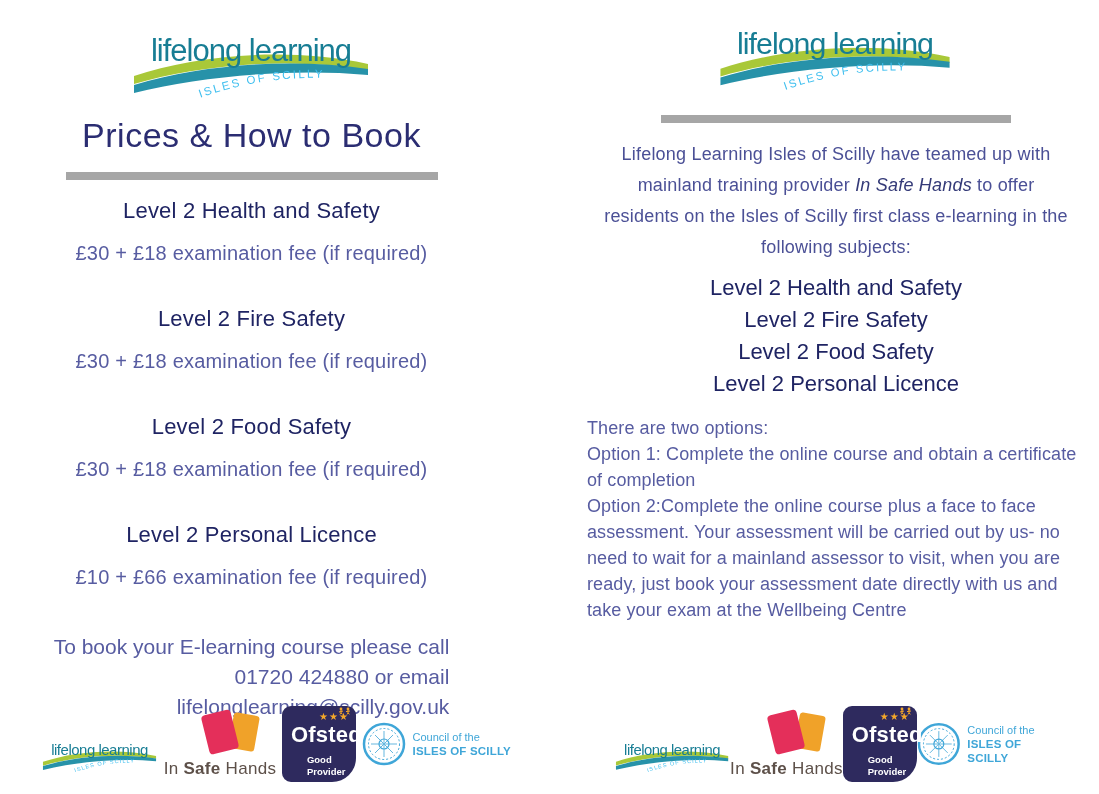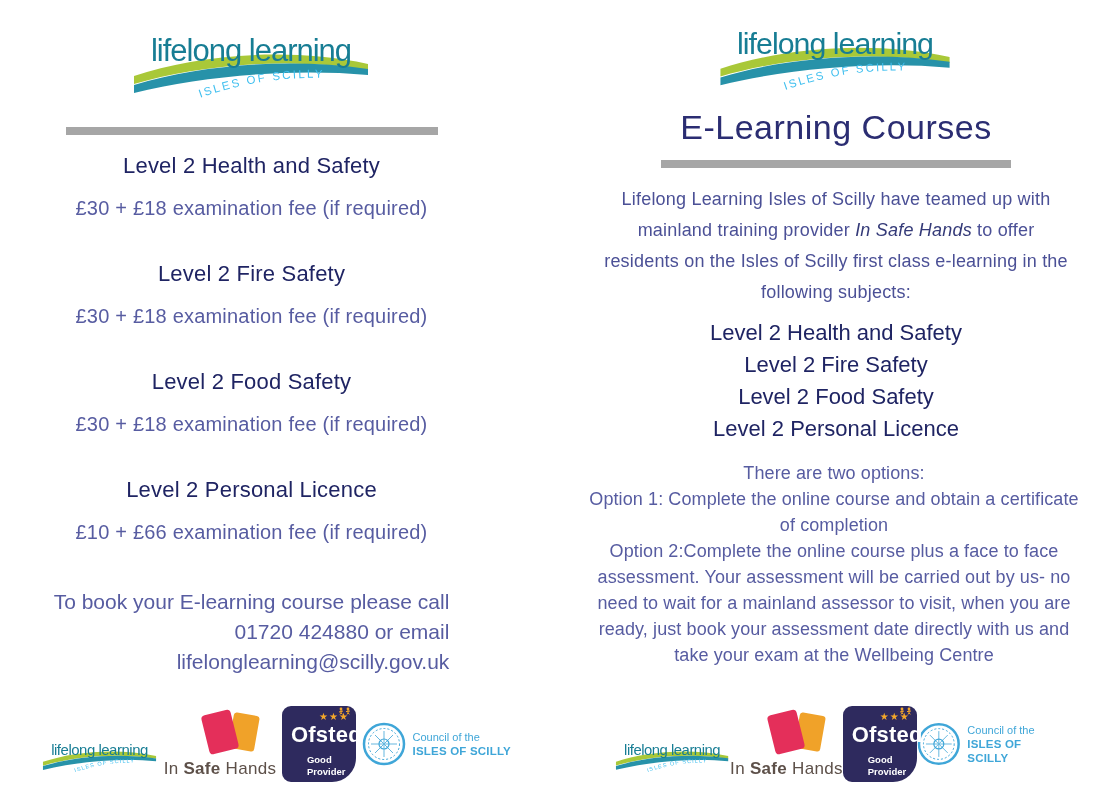--- a/index.html
+++ b/index.html
@@ -36,21 +36,21 @@
   .booking { margin-top:2px; text-align:right; font-size:21px; color:#575ca1; line-height:30px; }
 
   
   .intro {
     margin:16px 0 0 0; text-align:center;
     font-size:18px; line-height:31px; color:#4b5096; letter-spacing:.2px;
   }
   .intro em { font-style:italic; color:#343a78; }
   .course-list { margin-top:9px; text-align:center; font-size:22px; line-height:32px; color:#1f2463; }
   .options {
-    margin:15px -10px 0 -14px; text-align:center;
+    margin:15px -10px 0 -14px; text-align:left;
     font-size:18px; line-height:26px; color:#575ca1; letter-spacing:.1px;
   }
 
   
   .footer-row {
     position:absolute; bottom:6px; height:88px;
     display:flex; align-items:center; justify-content:space-between;
   }
   .panel.left  .footer-row { left:42px;  right:38px; }
   .panel.right .footer-row { left:66px;  right:34px; }
@@ -93,20 +93,21 @@
   <svg class="logo-top" viewBox="0 0 240 96">
     <path d="M2,62 C62,42 152,32 236,50 L236,56 C152,42 62,52 2,70 Z" fill="#a9c838"></path>
     <path d="M2,71 C70,50 160,44 236,55 L236,61 C160,54 70,62 2,79 Z" fill="#2792a9"></path>
     <text x="119" y="47" text-anchor="middle" font-size="31" letter-spacing="-1" fill="#177d94">lifelong learning</text>
     <defs>
         <path id="archL" d="M62,86 C115,66 170,60 222,66"></path>
       </defs>
     <text font-size="11.5" letter-spacing="2.2" fill="#3fbfef"><textPath href="#archL" startOffset="4%">ISLES OF SCILLY</textPath></text>
   </svg>
 
+  <h1 class="panel-title">Prices &amp; How to Book</h1>
   <div class="divider"></div>
 
   <div class="courses">
     <div class="course">
       <div class="course-title">Level 2 Health and Safety</div>
       <div class="course-price">£30 + £18 examination fee (if required)</div>
     </div>
     <div class="course">
       <div class="course-title">Level 2 Fire Safety</div>
       <div class="course-price">£30 + £18 examination fee (if required)</div>
@@ -181,21 +182,20 @@
   <svg class="logo-top" viewBox="0 0 240 96">
     <path d="M2,62 C62,42 152,32 236,50 L236,56 C152,42 62,52 2,70 Z" fill="#a9c838"></path>
     <path d="M2,71 C70,50 160,44 236,55 L236,61 C160,54 70,62 2,79 Z" fill="#2792a9"></path>
     <text x="119" y="47" text-anchor="middle" font-size="31" letter-spacing="-1" fill="#177d94">lifelong learning</text>
     <defs>
         <path id="archR" d="M62,86 C115,66 170,60 222,66"></path>
       </defs>
     <text font-size="11.5" letter-spacing="2.2" fill="#3fbfef"><textPath href="#archR" startOffset="4%">ISLES OF SCILLY</textPath></text>
   </svg>
 
-  <h1 class="panel-title">E-Learning Courses</h1>
   <div class="divider"></div>
 
   <p class="intro"><span>Lifelong Learning Isles of Scilly have teamed up with mainland training provider </span><em>In Safe Hands</em><span> to offer residents on the Isles of Scilly first class e-learning in the following subjects:</span></p>
 
   <div class="course-list">
     <div>Level 2 Health and Safety</div>
     <div>Level 2 Fire Safety</div>
     <div>Level 2 Food Safety</div>
     <div>Level 2 Personal Licence</div>
   </div>

